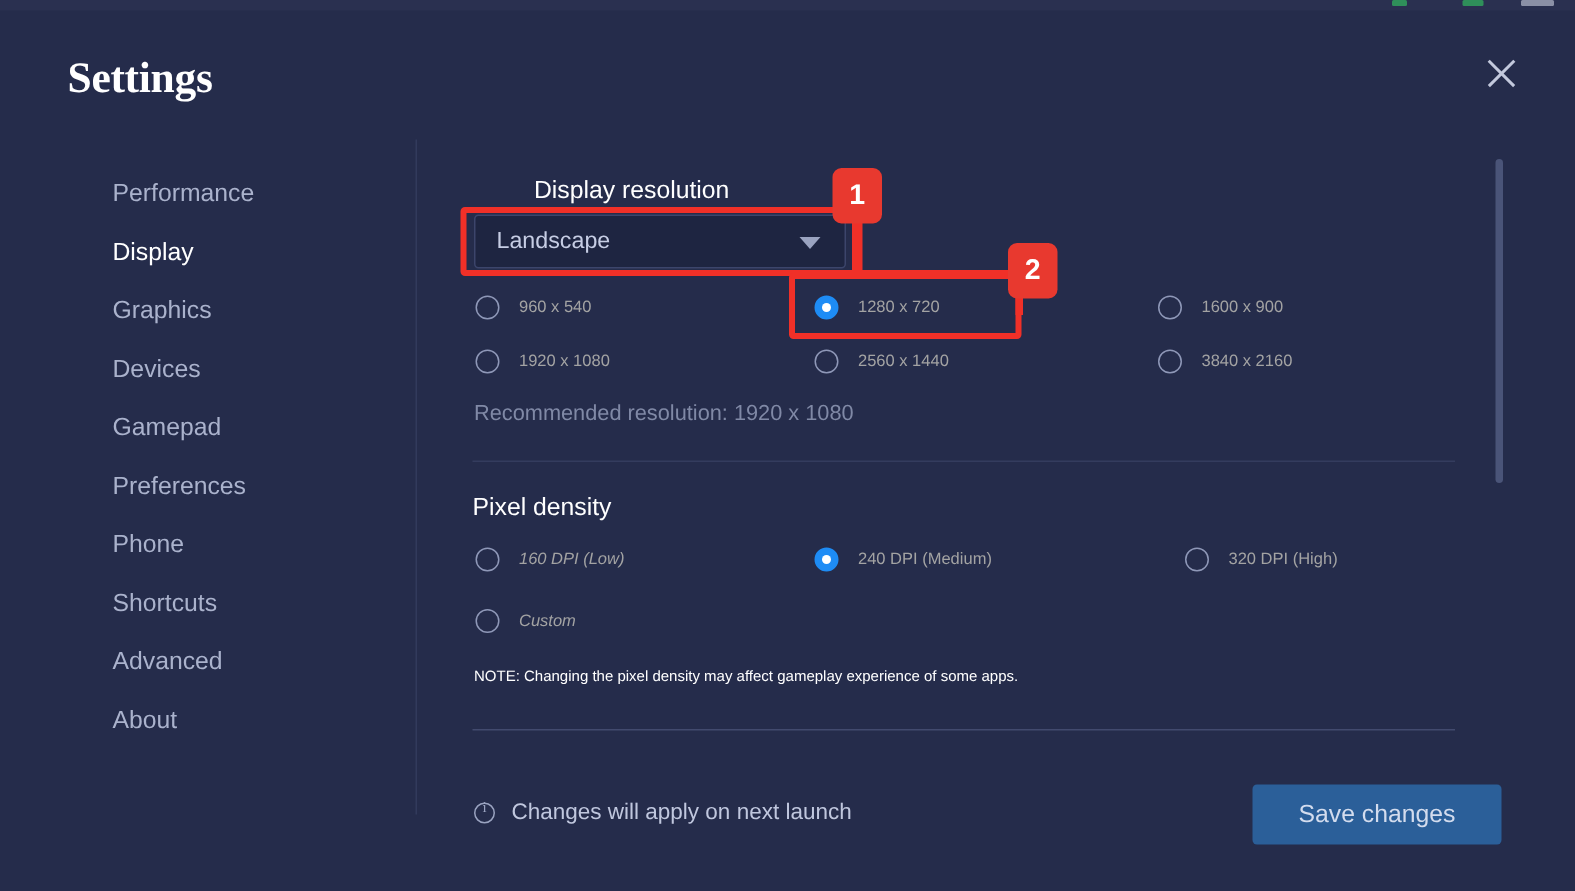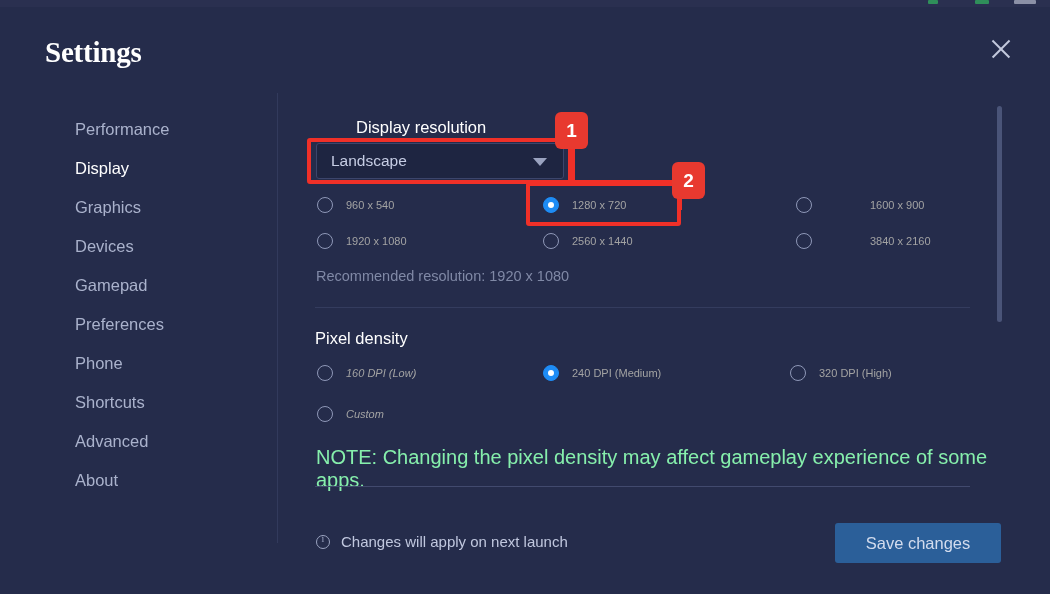--- a/index.html
+++ b/index.html
@@ -115,37 +115,37 @@
     margin-left: -3px; margin-top: -3px;
     border-radius: 50%; background: #ffffff;
   }
   .radio .lbl {
     margin-left: 13px;
     font-size: 11px; color: #a3a3a3;
   }
 
   .col0 { left: 2px; }
   .col1 { left: 228px; }
-  .col2 { left: 481px; gap: 45px; }
+  .col2 { left: 457px; }
   .r0 { top: 197px; }
   .r1 { top: 233px; }
 
   .d-col0 { left: 2px; font-style: italic; }
   .d-col1 { left: 228px; }
   .d-col2 { left: 475px; }
   .d-r0 { top: 365px; }
   .d-r1 { top: 406px; }
 
   .recommended {
     position: absolute; left: 1px; top: 268px;
     font-size: 14.5px; color: #8089a6;
   }
   .note {
     position: absolute; left: 1px; top: 446px;
-    font-size: 20px; color: #86efac;
+    font-size: 10px; color: #ffffff;
   }
 
   .divider {
     position: absolute; left: 0; width: 655px; height: 1px;
   }
   #div-1 { top: 307px; background: #343c5e; }
   #div-2 { top: 486px; background: #424a6e; }
 
   
   .footer-note {

